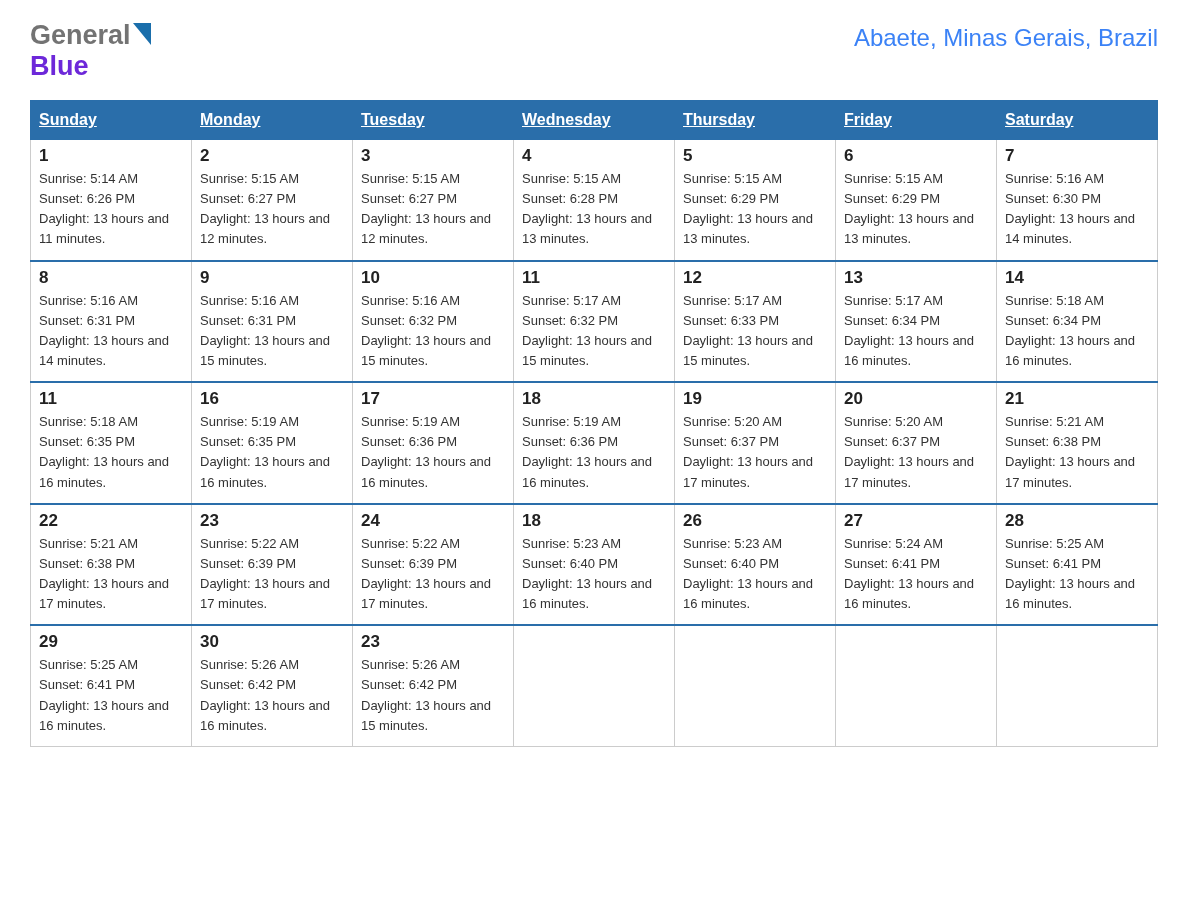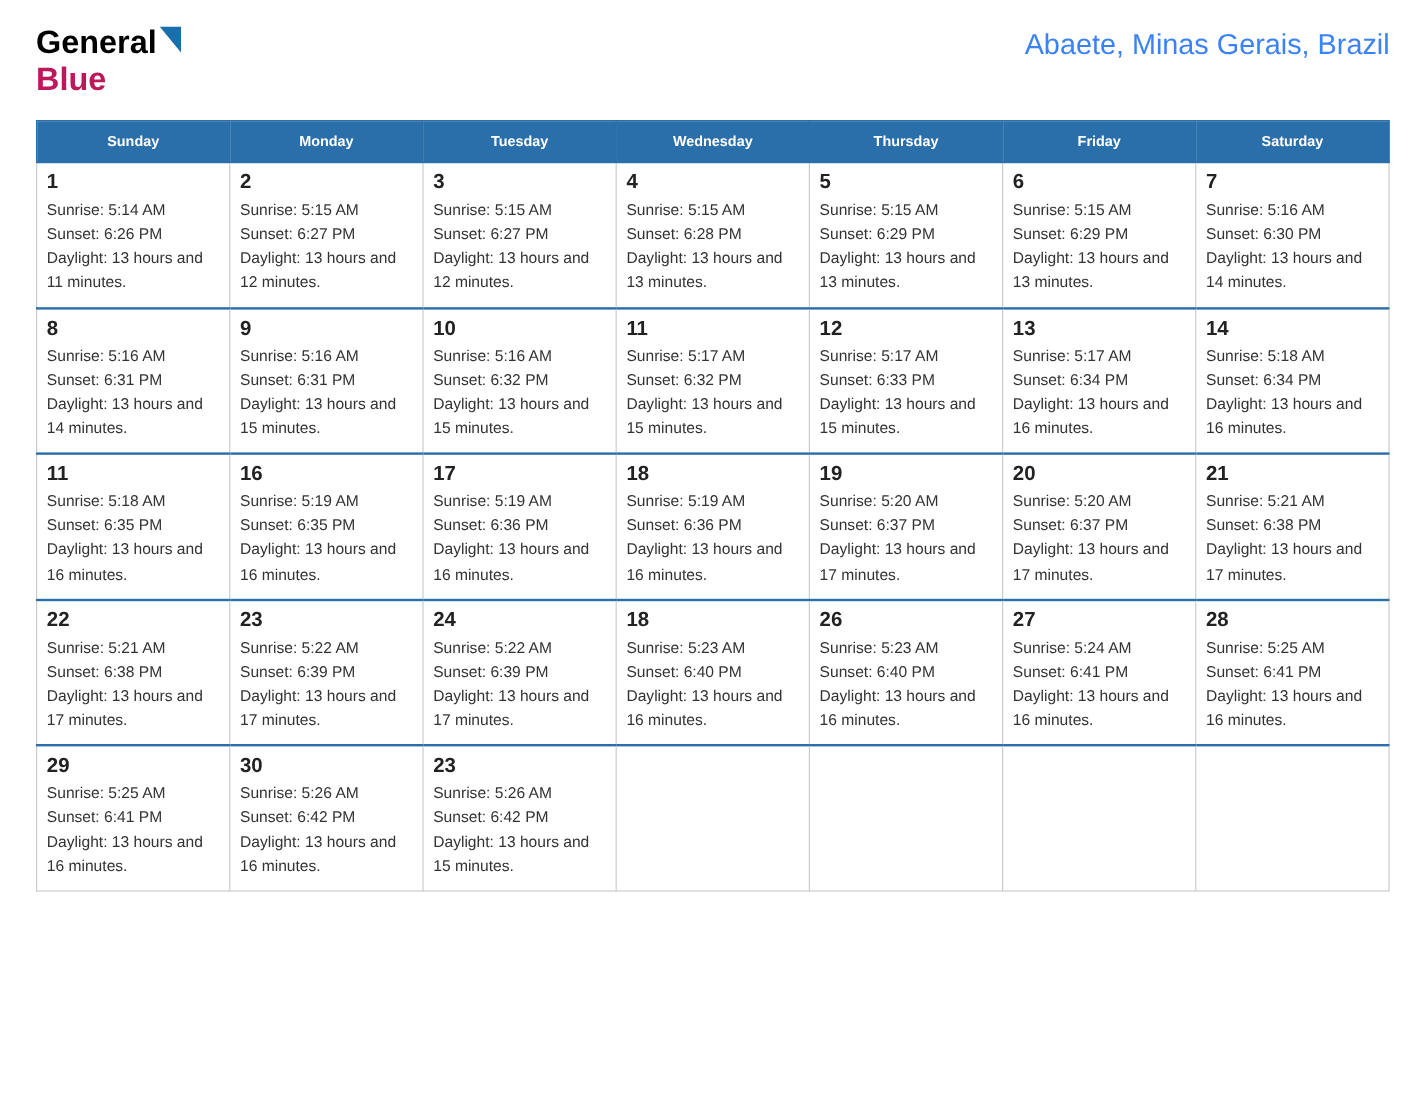--- a/index.html
+++ b/index.html
@@ -40,25 +40,26 @@
       margin-top: 4px;
     }
     .calendar-table {
       width: 100%;
       border-collapse: collapse;
       border: 1px solid #aaa;
     }
     .calendar-table th {
       background-color: #2a6eaa;
       color: #fff;
-      font-size: 12px;
+      font-size: 16px;
       font-weight: bold;
       padding: 10px 8px;
-      text-align: center;
+      text-align: left;
       border: 1px solid #2a6eaa;
+      text-decoration: underline;
     }
     .calendar-table td {
       vertical-align: top;
       padding: 6px 8px 10px 8px;
       border: 1px solid #ccc;
       width: calc(100% / 7);
       font-size: 13.5px;
       color: #333;
       background: #fff;
     }
@@ -76,26 +77,26 @@
     }
     .row-divider td {
       border-top: 2px solid #2a6eaa;
     }
     .empty-cell {
       background: #fff;
     }
     .logo-text-general {
       font-size: 27px;
       font-weight: bold;
-      color: #000000;
+      color: #737373;
     }
     .logo-row2 {
       font-size: 27px;
       font-weight: bold;
-      color: #be185d;
+      color: #6d28d9;
     }
   </style>
 </head>
 <body>
 
 <div class="header-area">
   <div class="logo">
     <div class="logo-top">
       <span class="logo-text-general">General</span>
       <span style="display:inline-block;margin-left:2px;margin-bottom:0;">

